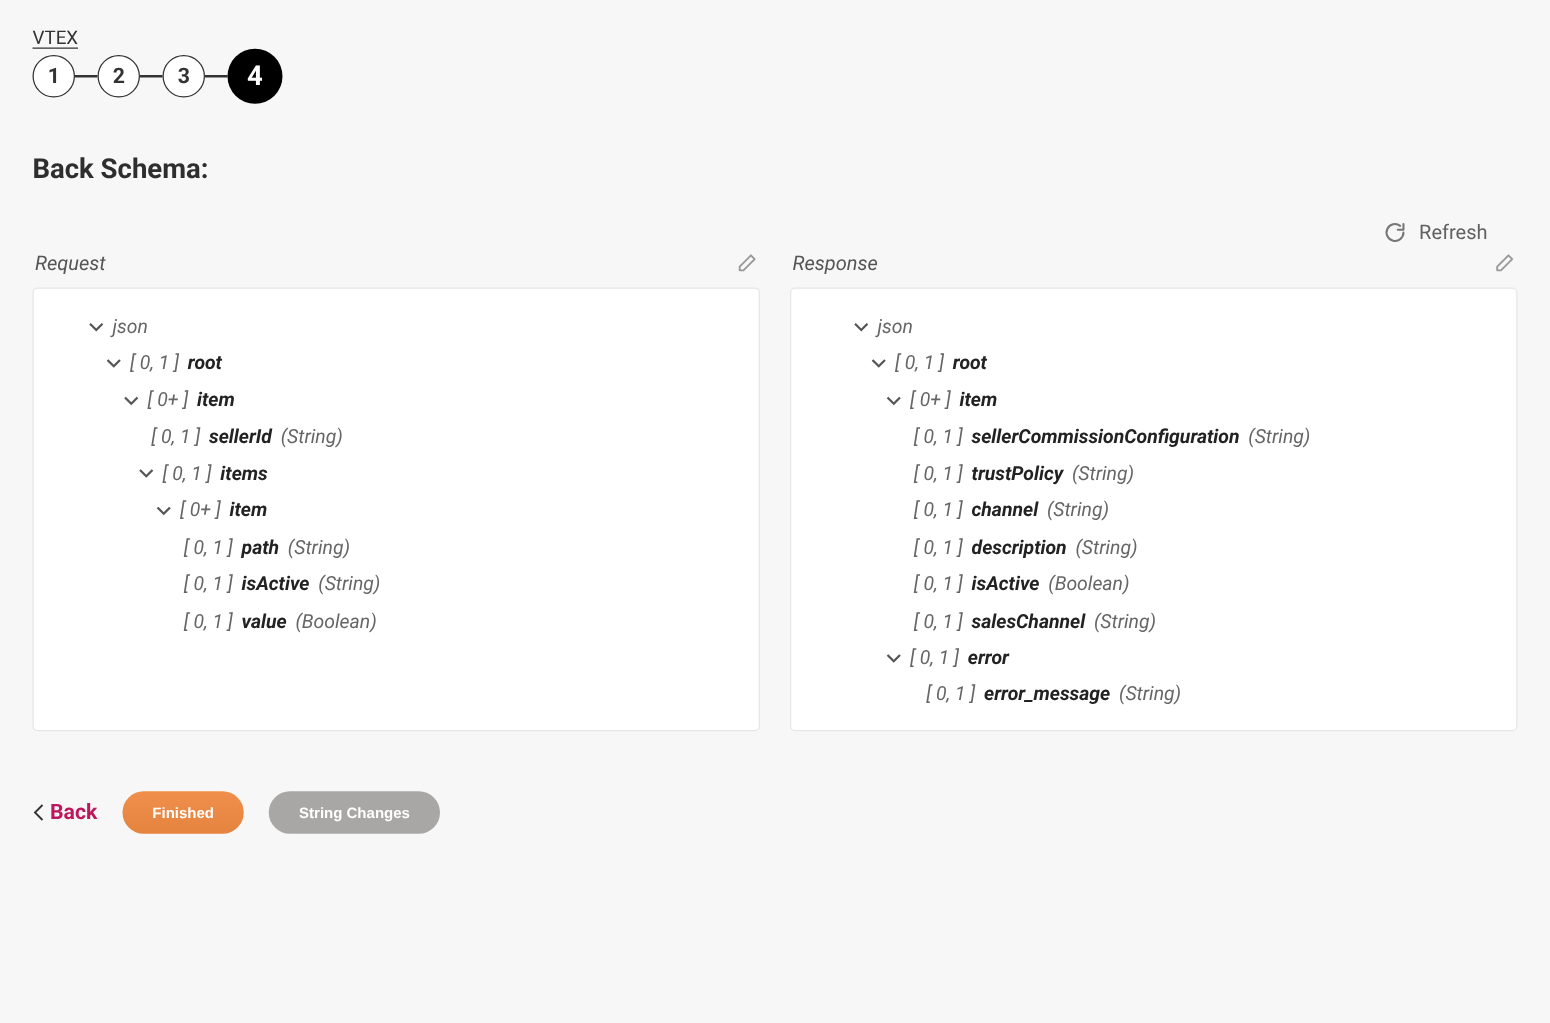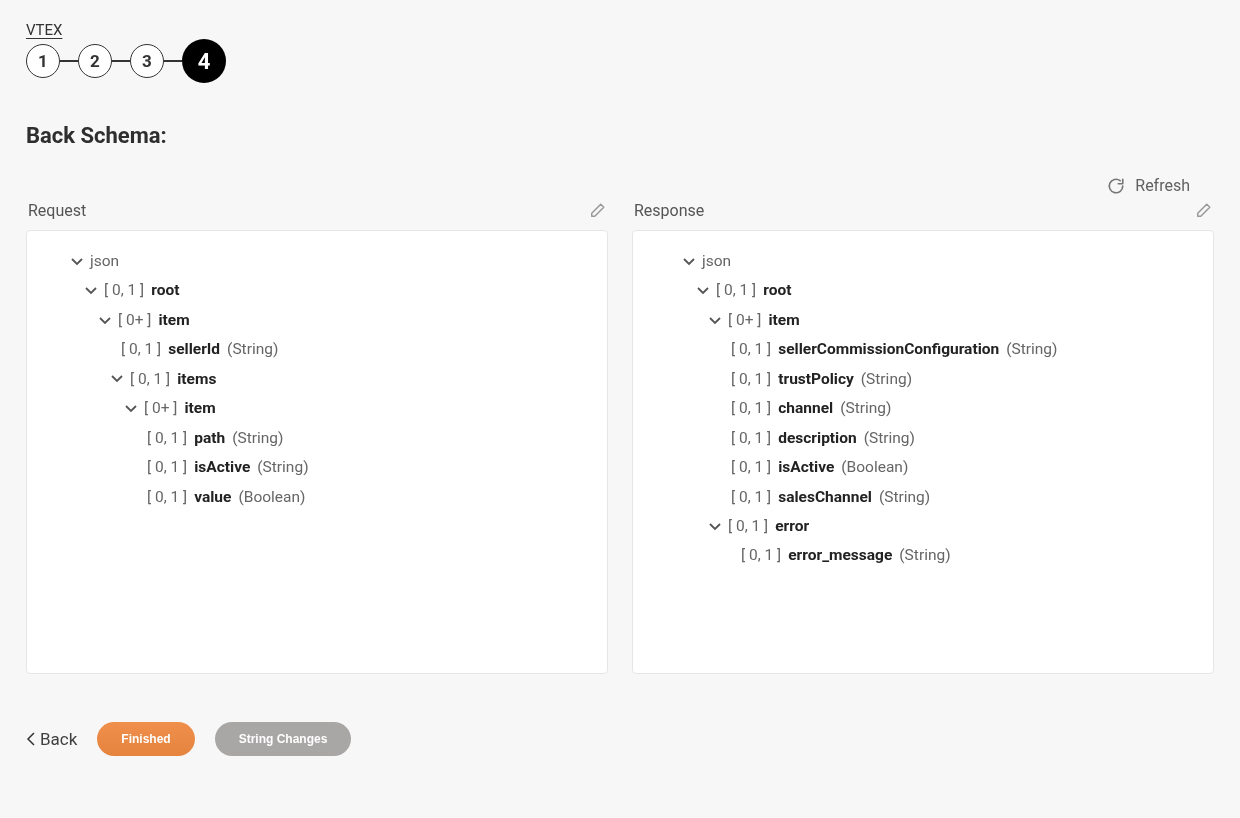--- a/index.html
+++ b/index.html
@@ -83,20 +83,21 @@
     cursor: pointer;
   }
   .refresh-icon {
     width: 18px;
     height: 18px;
   }
   .panels {
     display: flex;
     gap: 24px;
     align-items: flex-start;
+    font-style: italic;
   }
   .panel-col {
     flex: 1;
     min-width: 0;
   }
   .panel-header {
     display: flex;
     justify-content: space-between;
     align-items: center;
     margin-bottom: 10px;
@@ -109,21 +110,21 @@
   .edit-icon {
     width: 18px;
     height: 18px;
     cursor: pointer;
     color: #888;
   }
   .panel-box {
     background: #fff;
     border: 1px solid #e6e6e6;
     border-radius: 4px;
-    height: 444px;
+    height: 355px;
     overflow: hidden;
     padding: 16px 18px;
     font-size: 15.5px;
     line-height: 1.9;
   }
   .tree-row {
     display: flex;
     align-items: center;
     gap: 7px;
     white-space: nowrap;
@@ -141,22 +142,22 @@
     display: flex;
     align-items: center;
     gap: 20px;
     margin-top: 48px;
   }
   .back-link {
     display: flex;
     align-items: center;
     gap: 4px;
     font-size: 17px;
-    font-weight: 400;
-    color: #404040;
+    font-weight: 700;
+    color: #be185d;
     cursor: pointer;
   }
   .chev-left {
     width: 10px;
     height: 14px;
   }
   .btn {
     border: none;
     border-radius: 999px;
     padding: 10px 24px;

